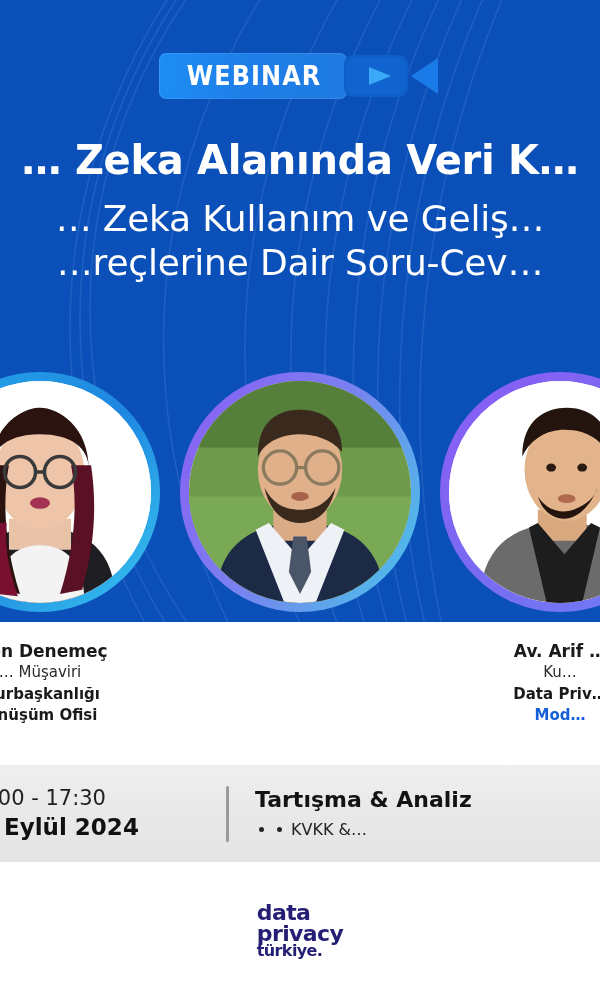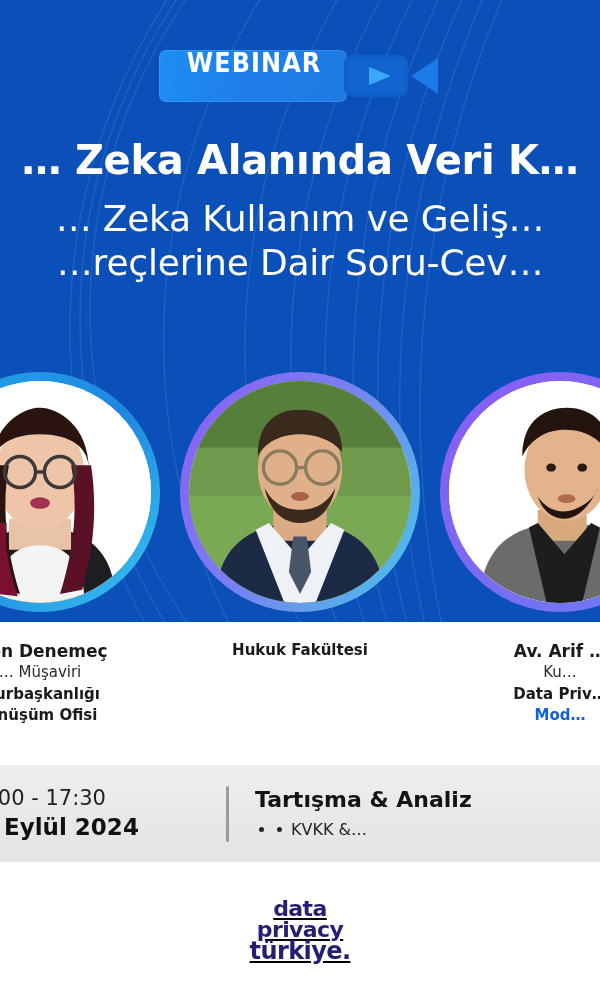--- a/index.html
+++ b/index.html
@@ -23,23 +23,23 @@
   
   .badge-wrap {
     position:absolute; left:0; top:52px; width:600px;
     display:flex; justify-content:center; align-items:center;
   }
   .badge {
     display:flex; align-items:center; gap:0;
     height:48px;
   }
   .badge-pill {
-    height:52px;
+    height:46px;
     padding:0 20px 0 22px;
-    display:flex; align-items:flex-start;
+    display:flex; align-items:center;
     background:linear-gradient(100deg,#1c8ef5 0%,#1f7fe8 45%,#1f7ae3 100%);
     border-radius:7px;
     box-shadow:0 0 0 1px rgba(255,255,255,.10) inset;
   }
   .badge-pill span {
     color:#ffffff;
     font-size:26px;
     font-weight:700;
     letter-spacing:1.2px;
     line-height:1;
@@ -175,30 +175,30 @@
     display:inline-block; width:5px; height:5px; border-radius:50%;
     background:#232323; margin:0 9px 2px 4px;
   }
 
   
   .footer {
     position:absolute; left:0; top:862px; width:600px; height:138px;
     background:#ffffff;
     display:flex; align-items:center; justify-content:center;
   }
-  .logo { text-align:center; line-height:.93;text-decoration:underline; }
+  .logo { line-height:.93; }
   .logo div {
     color:#241f74;
     font-weight:700;
     font-family:"DejaVu Sans", sans-serif;
     letter-spacing:-.6px;
   }
   .logo .lg1 { font-size:22px; }
   .logo .lg2 { font-size:22px; }
-  .logo .lg3 { font-size:24px; }
+  .logo .lg3 { font-size:16px; }
 </style>
 </head>
 <body>
 
 <div class="poster">
 
   <div class="hero">
     <svg class="hero-arcs" viewBox="0 0 600 622" preserveAspectRatio="none">
       <g fill="none" stroke="#2f6fc9" stroke-width="1.6">
         <path d="M640 -240 A 470 470 0 0 0 640 860"></path>
@@ -316,21 +316,20 @@
     <div class="info-row">
 
       <div class="spk-info">
         <div class="spk-name">…en Denemeç</div>
         <div class="spk-role">… Müşaviri</div>
         <div class="spk-org">…urbaşkanlığı</div>
         <div class="spk-org">…nüşüm Ofisi</div>
       </div>
 
       <div class="spk-info">
-        <div class="spk-org">Hukuk Fakültesi</div>
       </div>
 
       <div class="spk-info">
         <div class="spk-name">Av. Arif …</div>
         <div class="spk-role">Ku…</div>
         <div class="spk-org">Data Priv…</div>
         <div class="spk-tag">Mod…</div>
       </div>
 
     </div>

